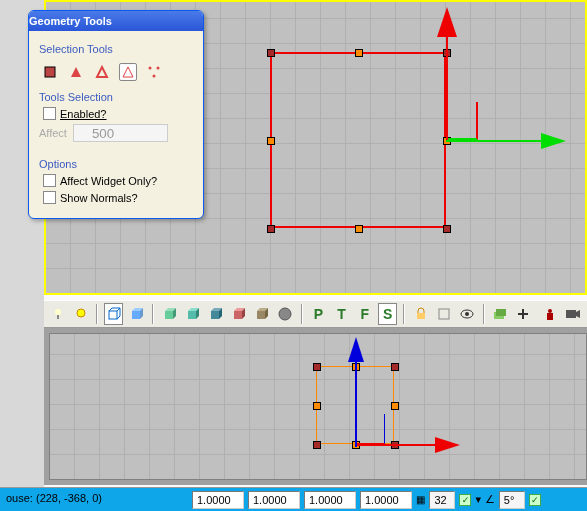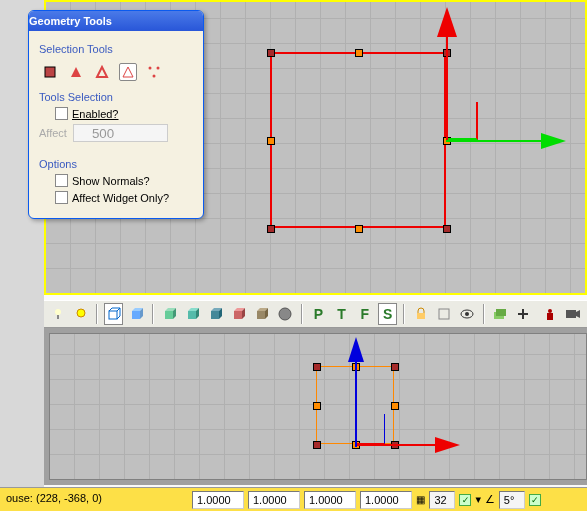--- a/index.html
+++ b/index.html
@@ -11,32 +11,32 @@
 .viewport-bottom-wrap { position: absolute; left: 44px; top: 328px; width: 543px; height: 157px; background: #a0a0a0; }
 .viewport-bottom { position: absolute; left: 5px; top: 5px; right: 0; bottom: 5px; background: #c0c0c0; border: 1px solid #808080; }
 
 .panel { position: absolute; left: 28px; top: 10px; width: 176px; background: #f5f1e1; border: 1px solid #0a5aef; border-radius: 6px; box-shadow: 2px 2px 4px rgba(0,0,0,0.3); z-index: 10; }
 .panel-title { background: linear-gradient(#4a7ae8, #2856d8); color: #fff; font-weight: bold; padding: 4px 0; border-radius: 5px 5px 0 0; }
 .panel-body { padding: 6px 10px 10px; }
 .group-label { color: #3a5ac0; margin: 6px 0 4px; }
 .icon-row { display: flex; gap: 8px; padding: 4px 2px; }
 .sel-icon { width: 18px; height: 18px; display: flex; align-items: center; justify-content: center; border-radius: 2px; cursor: pointer; }
 .sel-icon.sel { background: #fff; border: 1px solid #888; }
-.chk-row { display: flex; align-items: center; gap: 4px; margin: 4px 16px; }
+.chk-row { display: flex; align-items: center; gap: 4px; margin: 4px 4px; }
 .chk { width: 13px; height: 13px; border: 1px solid #888; background: #fff; }
 .radius-row { display: flex; align-items: center; gap: 6px; margin-top: 4px; color: #aaa; }
 .radius-input { width: 95px; height: 18px; border: 1px solid #ccc; background: #f5f5f5; padding: 0 18px; color: #999; }
 
 .toolbar { position: absolute; left: 44px; top: 300px; width: 543px; height: 28px; background: #ebebe4; display: flex; align-items: center; padding: 0 4px; gap: 4px; border-top: 1px solid #fff; border-bottom: 1px solid #999; }
 .tb-btn { width: 22px; height: 22px; display: flex; align-items: center; justify-content: center; cursor: pointer; border: 1px solid transparent; }
 .tb-btn.active { border: 1px solid #888; background: #fff; }
 .tb-sep { width: 2px; height: 20px; border-left: 1px solid #999; border-right: 1px solid #fff; margin: 0 2px; }
 .tb-letter { font-weight: bold; font-size: 14px; color: #2a7a2a; }
 
-.statusbar { position: absolute; left: 0; bottom: 0; width: 587px; height: 24px; background: #fde047; display: flex; align-items: center; padding: 0 2px; gap: 4px; border-top: 1px solid #999; }
+.statusbar { position: absolute; left: 0; bottom: 0; width: 587px; height: 24px; background: #0ea5e9; display: flex; align-items: center; padding: 0 2px; gap: 4px; border-top: 1px solid #999; }
 .status-cell { height: 18px; border: 1px inset #ccc; padding: 1px 4px; background: #f5f5f5; font-size: 11px; }
 .num { width: 52px; background: #fff; }
 .chkg { width: 12px; height: 12px; border: 1px solid #4a4; background: #cfc; display: inline-flex; align-items: center; justify-content: center; color: #060; font-size: 9px; }
 
 .shape-box { position: absolute; border: 2px solid #e00; }
 .vertex { position: absolute; width: 8px; height: 8px; background: #a52a2a; border: 1px solid #000; }
 .vertex.mid { background: #ff8c00; }
 .arrow-y { position: absolute; width: 0; height: 0; border-left: 10px solid transparent; border-right: 10px solid transparent; border-bottom: 30px solid #e00; }
 .arrow-x { position: absolute; width: 0; height: 0; border-top: 8px solid transparent; border-bottom: 8px solid transparent; border-left: 25px solid #0d0; }
 .arrow-x.red { border-left-color: #e00; }
@@ -256,25 +256,25 @@
       <div class="chk"></div>
       <span style="text-decoration:underline;">Enabled?</span>
     </div>
     <div class="radius-row">
       <span>Affect</span>
       <input class="radius-input" disabled="" value="500" style="">
     </div>
     <div class="group-label" style="margin-top:16px;">Options</div>
     <div class="chk-row">
       <div class="chk"></div>
-      <span>Show Normals?</span>
+      <span>Affect Widget Only?</span>
     </div>
     <div class="chk-row">
       <div class="chk"></div>
-      <span>Affect Widget Only?</span>
+      <span>Show Normals?</span>
     </div>
   </div>
 </div>
 
 <div class="statusbar">
   <div class="status-cell" style="width:130px;border:none;background:transparent;">ouse: (228, -368, 0)</div>
   <div style="flex:0 0 52px"></div>
   <input class="status-cell num" value="1.0000" style="">
   <input class="status-cell num" value="1.0000" style="">
   <input class="status-cell num" value="1.0000" style="">

